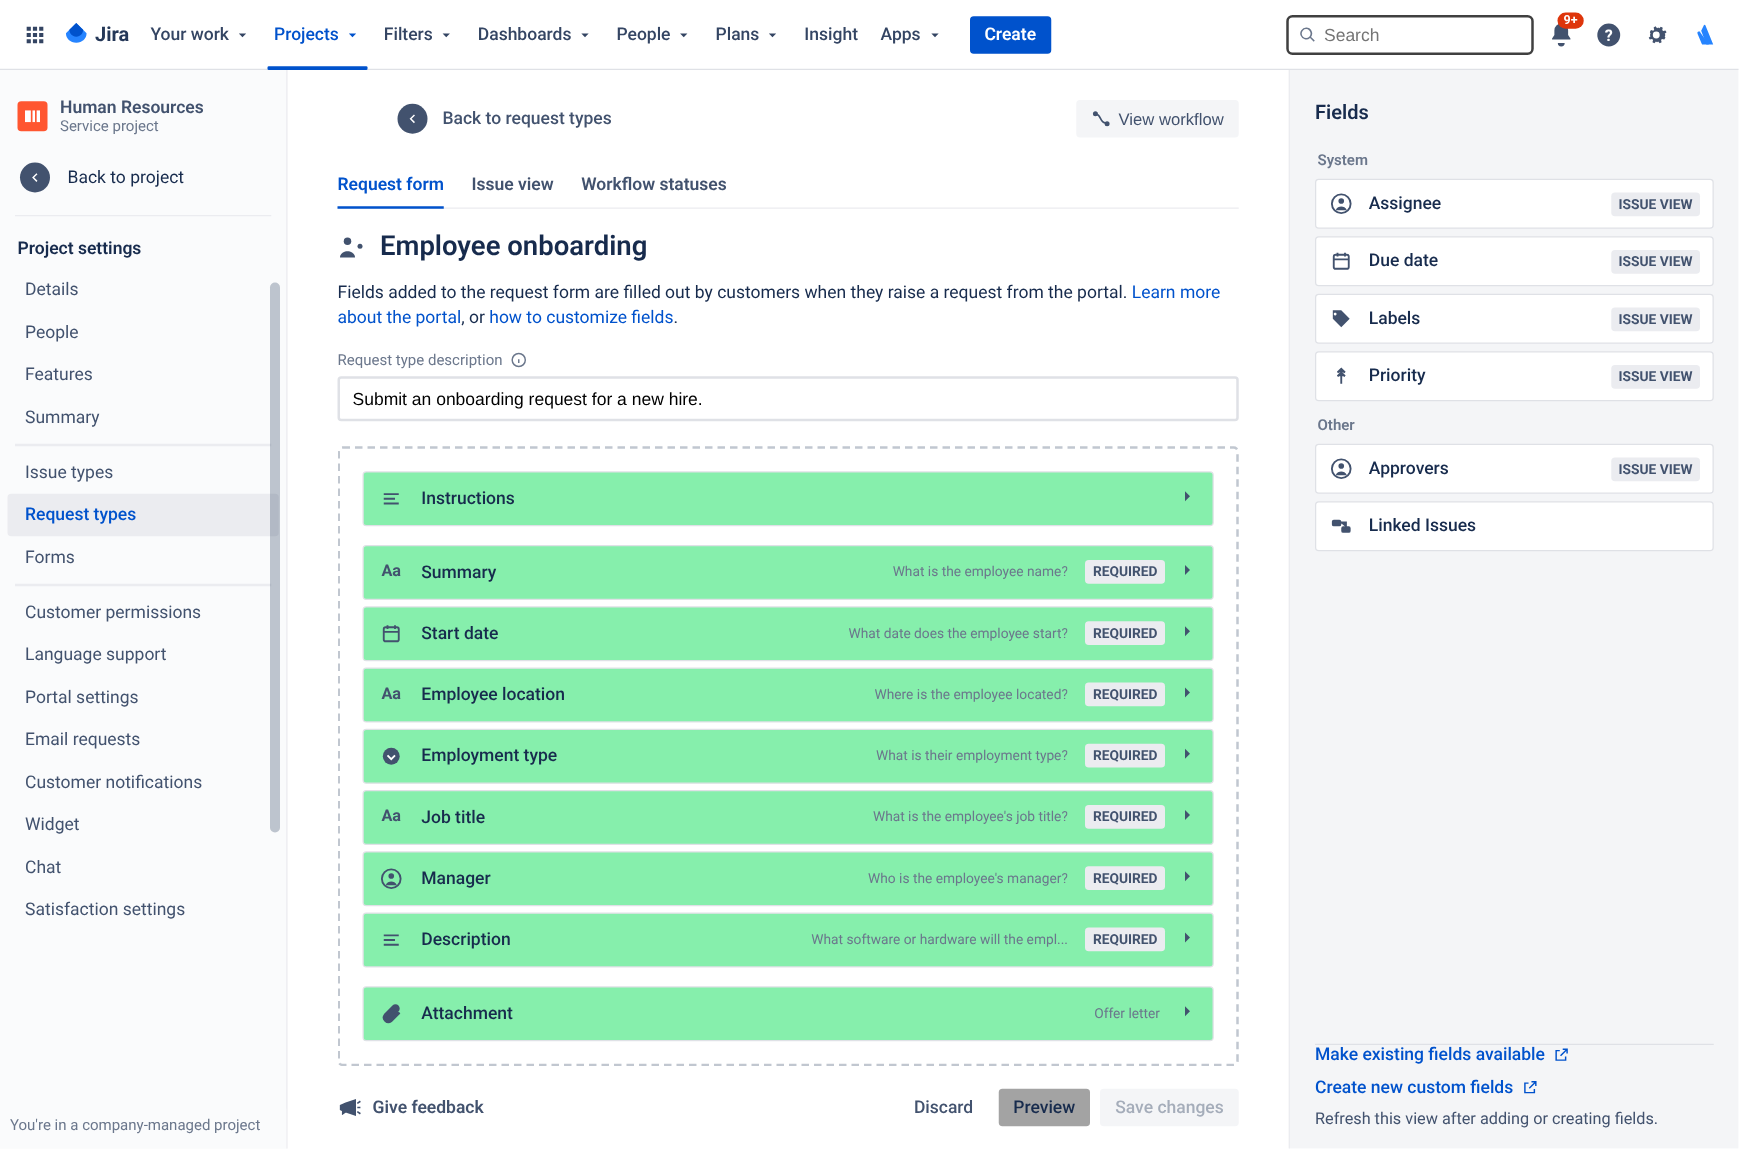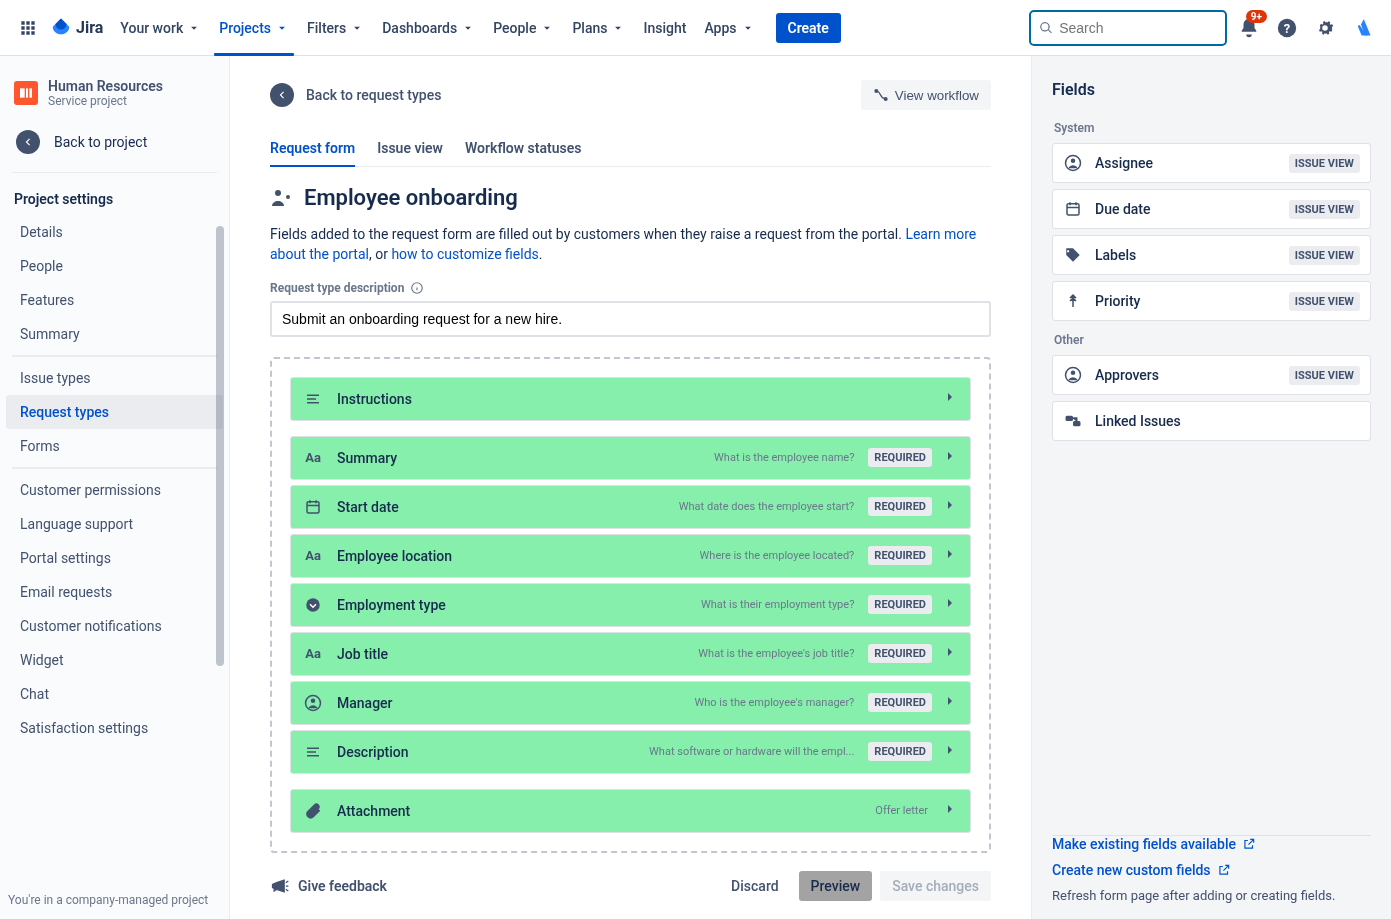--- a/index.html
+++ b/index.html
@@ -11,21 +11,21 @@
   .appswitcher svg { fill:#344563; }
   .logo { display:flex; align-items:center; margin-left:6px; margin-right: 8px; color:#253858; font-weight:700; }
   .logo svg { margin-right:4px; }
   .nav-items { display:flex; align-items:center; }
   .nav-item { padding: 6px 9px; color:#344563; font-weight:500; display:flex; align-items:center; cursor:pointer; border-radius:3px; position:relative; }
   .nav-item.active { color:#0052CC; }
   .nav-item.active::after { content:""; position:absolute; bottom:-14px; left:4px; right:4px; height:3px; background:#0052CC; border-radius:1px;}
   .nav-caret { width:14px; height:14px; margin-left:4px; fill:currentColor; }
   .create-btn { background:#0052CC; color:#fff; font-weight:600; padding:7px 12px; border-radius:3px; margin-left:12px; }
   .nav-right { margin-left:auto; display:flex; align-items:center; gap:6px; }
-  .search-box { width:198px; height:20px; border:2px solid #0369a1; border-radius:5px; display:flex; align-items:center; padding:16px 8px; color:#6B778C;}
+  .search-box { width:198px; height:32px; border:2px solid #404040; border-radius:5px; display:flex; align-items:center; padding:0 8px; color:#6B778C;}
   .search-box svg { fill:#6B778C; margin-right:6px;}
   .search-box input { border:none; outline:none; width:100%; font-size:14px; color:#172B4D; background:transparent;}
   .nav-icon-btn { width:32px; height:32px; display:flex; align-items:center; justify-content:center; border-radius:50%; cursor:pointer; position:relative;}
   .notif-badge { position:absolute; top:-2px; right:-2px; background:#DE350B; color:#fff; font-size:10px; font-weight:700; padding:1px 5px; border-radius:8px;}
   
   
   .body { display:flex; height: calc(919px - 56px); }
   
   
   .sidebar { width:230px; min-width:230px; background:#FAFBFC; border-right:1px solid #EBECF0; display:flex; flex-direction:column; position:relative;}
@@ -43,37 +43,37 @@
   .side-heading { font-weight:600; color:#172B4D; padding:14px 14px 8px; }
   .side-item { padding:9px 14px; color:#42526E; cursor:pointer; border-radius:3px; margin:0 6px;}
   .side-item.active { background:#EBECF0; color:#0052CC; font-weight:500;}
   .side-group-divider { height:2px; background:#EBECF0; margin: 4px 12px;}
   .side-foot { padding: 6px 8px 12px 8px; color:#6B778C; font-size:12px; background:#FAFBFC; position:absolute; bottom:0; left:0; right:0;}
   
   
   .main { flex:1; display:flex; overflow:hidden; }
   .content { flex:1; padding: 24px 40px 0 40px; display:flex; flex-direction:column; overflow:hidden;}
   .content-top { display:flex; align-items:center; justify-content:space-between;}
-  .back-types { display:flex; align-items:center; gap:12px; color:#42526E; font-weight:500;}
+  .back-types { display:flex; align-items:center; gap:12px; color:#42526E; font-weight:500;margin-left:48px;}
   .back-types .circ { width:24px; height:24px; background:#42526E; border-radius:50%; display:flex; align-items:center; justify-content:center;}
   .view-workflow { border:none; background:#F4F5F7; padding:7px 12px; border-radius:3px; font-weight:500; display:flex; align-items:center; gap:6px; color:#42526E;}
   
   .tabs { display:flex; gap:22px; margin-top:24px; border-bottom:1px solid #EBECF0;}
   .tab { padding:6px 0 10px 0; font-weight:600; color:#42526E; cursor:pointer; position:relative;}
   .tab.active { color:#0052CC; }
   .tab.active::after { content:""; position:absolute; left:0; right:0; bottom:-1px; height:2px; background:#0052CC;}
   
   .page-title-row { display:flex; align-items:center; gap:10px; margin-top:18px;}
   .page-title-row svg { width:24px; height:24px; fill:#42526E;}
   .page-title { font-size:22px; font-weight:600;}
   
   .intro { margin-top:14px; color:#172B4D; line-height:1.45;}
   .intro a { color:#0052CC; text-decoration:none;}
   
-  .desc-label { margin-top:16px; color:#6B778C; font-size:12px; font-weight:700; display:flex; align-items:center; gap:6px;}
+  .desc-label { margin-top:16px; color:#6B778C; font-size:12px; font-weight:400; display:flex; align-items:center; gap:6px;}
   .desc-input { width:100%; margin-top:6px; padding:8px 10px; border:2px solid #DFE1E6; border-radius:3px; font-size:14px;}
   
   .dropzone { margin-top:20px; border:2px dashed #C1C7D0; border-radius:4px; padding:18px; flex:1; overflow:auto;}
   .field-row { background:#86efac; border:1px solid #DFE1E6; border-radius:3px; padding:11px 12px; display:flex; align-items:center; margin-bottom:5px; cursor:pointer;}
   .field-row:last-child { margin-bottom:0;}
   .field-icon { width:20px; height:20px; display:flex; align-items:center; justify-content:center; margin-right:14px;}
   .field-icon svg { width:18px; height:18px; fill:#42526E;}
   .field-name { font-weight:500; color:#172B4D;}
   .field-hint { margin-left:auto; color:#6B778C; font-size:11px; margin-right:14px; max-width:260px; overflow:hidden; white-space:nowrap; text-overflow:ellipsis;}
   .req-badge { background:#EBECF0; color:#42526E; font-size:11px; font-weight:700; padding:3px 6px; border-radius:3px; margin-right:10px;}
@@ -511,17 +511,17 @@
           <svg width="14" height="14" viewBox="0 0 24 24" fill="none" stroke="#0052CC" stroke-width="2">
               <path d="M14 4h6v6M20 4l-9 9M18 14v5H5V6h5"></path>
             </svg>
         </div>
         <div class="rp-link">
           <span>Create new custom fields</span>
           <svg width="14" height="14" viewBox="0 0 24 24" fill="none" stroke="#0052CC" stroke-width="2">
               <path d="M14 4h6v6M20 4l-9 9M18 14v5H5V6h5"></path>
             </svg>
         </div>
-        <div class="rp-hint">Refresh form page after adding or creating fields.</div>
+        <div class="rp-hint">Refresh this view after adding or creating fields.</div>
       </div>
     </div>
   </div>
 </div>
 
 </body></html>

